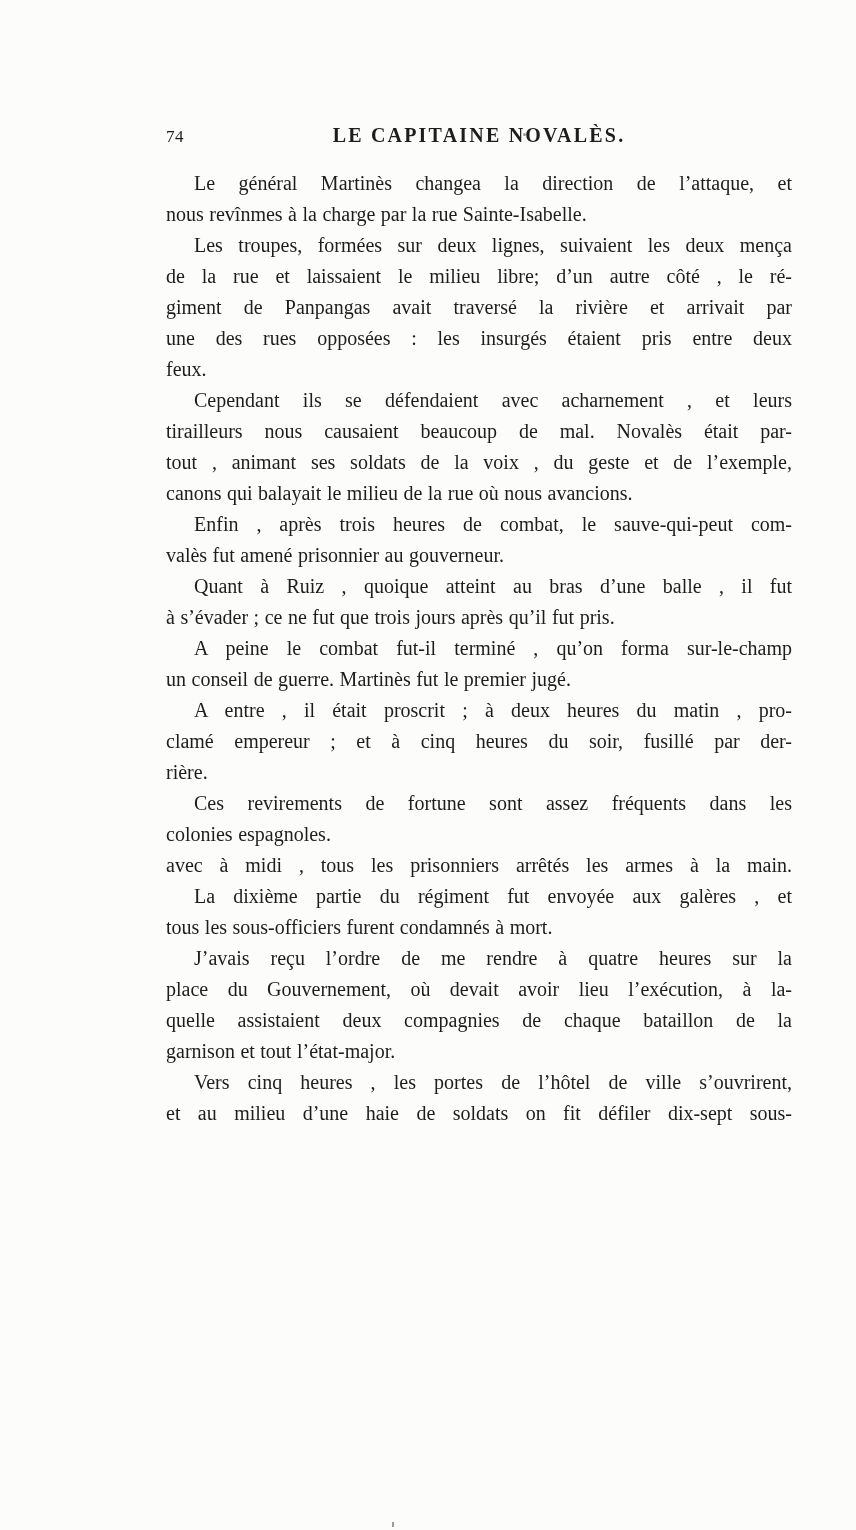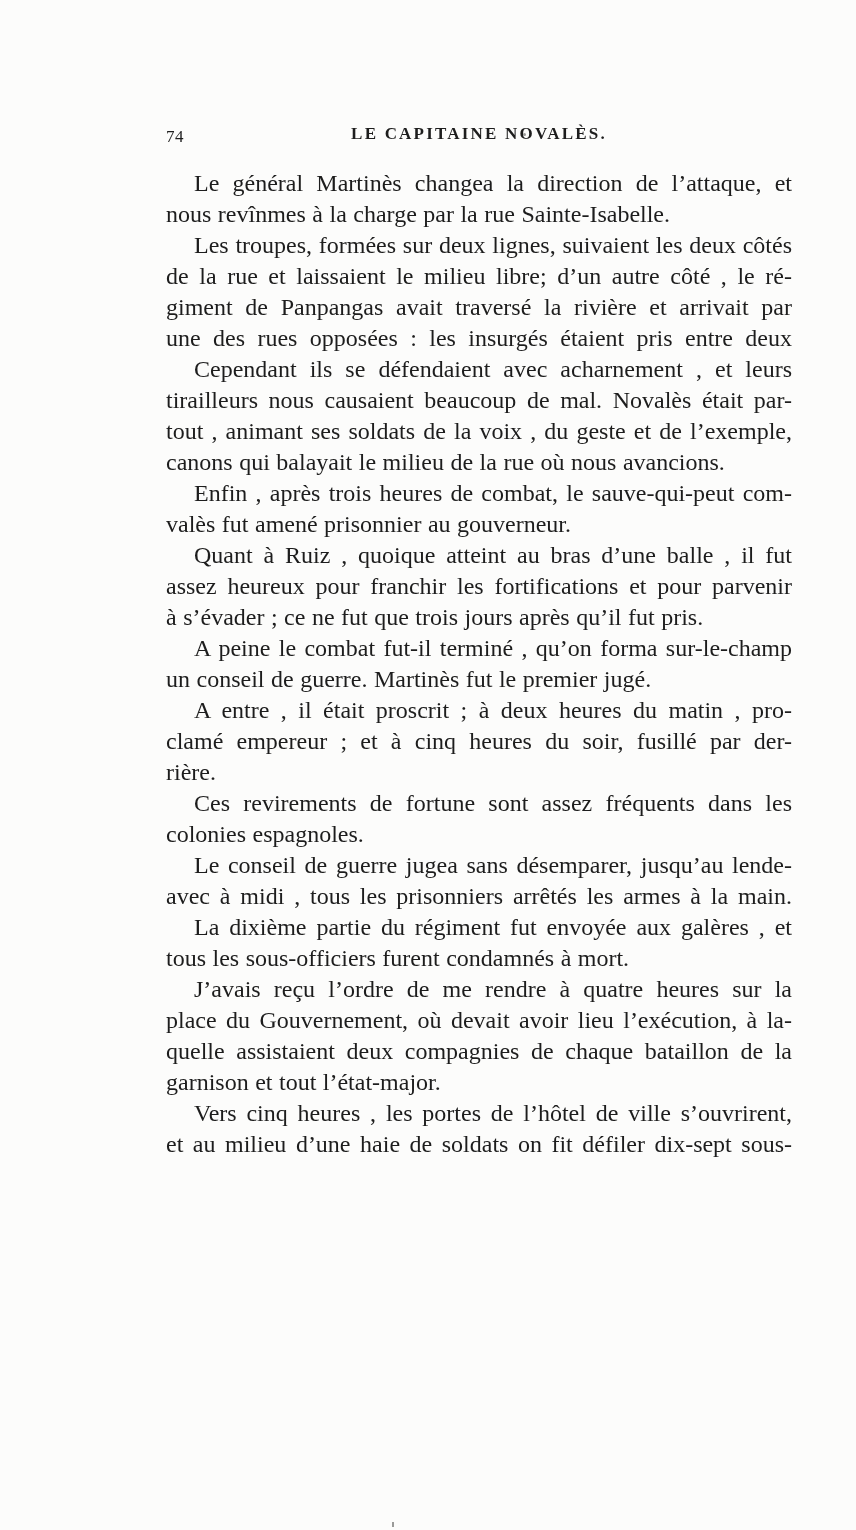--- a/index.html
+++ b/index.html
@@ -19,27 +19,27 @@
     position: absolute;
     left: 166px; width: 626px; top: 124px; height: 26px;
   }
   .folio {
     position: absolute; left: 0; top: 3px;
     font-size: 17px; letter-spacing: 0.5px;
   }
   .running-title {
     position: absolute; left: 0; right: 0; top: 0;
     text-align: center;
-    font-size: 17px; font-weight: 700;
+    font-size: 20px; font-weight: 700;
     letter-spacing: 2.2px;
   }
   .page-text {
     position: absolute;
     left: 166px; width: 626px; top: 168px;
-    font-size: 24px;
+    font-size: 20px;
     line-height: 31px;
   }
   .para { margin: 0; }
   .line {
     text-align: justify;
     text-align-last: justify;
     height: 31px;
     overflow: hidden;
     word-spacing: 0.5px;
   }
@@ -59,55 +59,54 @@
     <span class="folio">74</span>
     <span class="running-title">LE CAPITAINE NOVALÈS.</span>
   </div>
 
   <div class="page-text">
       <div class="para">
         <div class="line indent">Le général Martinès changea la  direction  de l’attaque, et</div>
         <div class="line endline">nous revînmes à la charge par la rue Sainte-Isabelle.</div>
       </div>
       <div class="para">
-        <div class="line indent">Les troupes, formées sur deux lignes, suivaient les deux côtés</div>
+        <div class="line indent">Les troupes, formées sur deux lignes, suivaient les deux mença</div>
         <div class="line">de la rue et  laissaient  le milieu libre; d’un autre côté , le  ré-</div>
         <div class="line">giment de Panpangas avait  traversé  la rivière  et  arrivait par</div>
         <div class="line">une  des  rues  opposées : les  insurgés  étaient  pris entre deux</div>
+        <div class="line endline">feux.</div>
       </div>
       <div class="para">
         <div class="line indent">Cependant  ils  se  défendaient  avec  acharnement ,  et  leurs</div>
         <div class="line">tirailleurs  nous causaient beaucoup de mal. Novalès était  par-</div>
         <div class="line">tout , animant ses soldats de la voix , du geste et  de l’exemple,</div>
         <div class="line endline">canons qui balayait le milieu de la rue où  nous  avancions.</div>
       </div>
       <div class="para">
         <div class="line indent">Enfin , après trois heures de combat, le sauve-qui-peut com-</div>
         <div class="line endline">valès fut amené prisonnier au gouverneur.</div>
       </div>
       <div class="para">
         <div class="line indent">Quant  à Ruiz ,  quoique  atteint  au  bras  d’une  balle , il fut</div>
-        <div class="line">assez  heureux  pour franchir les fortifications et pour parvenir</div>
         <div class="line endline">à s’évader ; ce ne fut que trois jours après qu’il fut pris.</div>
       </div>
       <div class="para">
         <div class="line indent">A peine le combat fut-il terminé , qu’on  forma  sur-le-champ</div>
         <div class="line endline">un conseil de guerre. Martinès fut le premier jugé.</div>
       </div>
       <div class="para">
         <div class="line indent">A  entre ,  il  était  proscrit ;  à  deux  heures du  matin ,  pro-</div>
         <div class="line">clamé  empereur ;  et  à  cinq  heures  du  soir,  fusillé  par  der-</div>
         <div class="line endline">rière.</div>
       </div>
       <div class="para">
         <div class="line indent">Ces  revirements  de  fortune  sont  assez  fréquents  dans  les</div>
         <div class="line endline">colonies  espagnoles.</div>
       </div>
       <div class="para">
-        <div class="line indent">Le  conseil de guerre jugea  sans  désemparer, jusqu’au lende-</div>
         <div class="line">avec à midi ,  tous les prisonniers arrêtés  les  armes  à  la main.</div>
       </div>
       <div class="para">
         <div class="line indent">La  dixième  partie  du  régiment  fut  envoyée  aux  galères ,  et</div>
         <div class="line endline">tous les sous-officiers furent condamnés  à  mort.</div>
       </div>
       <div class="para">
         <div class="line indent">J’avais  reçu  l’ordre  de  me  rendre  à  quatre  heures  sur  la</div>
         <div class="line">place du Gouvernement, où devait avoir lieu  l’exécution,  à  la-</div>
         <div class="line">quelle  assistaient  deux  compagnies  de  chaque  bataillon  de  la</div>

